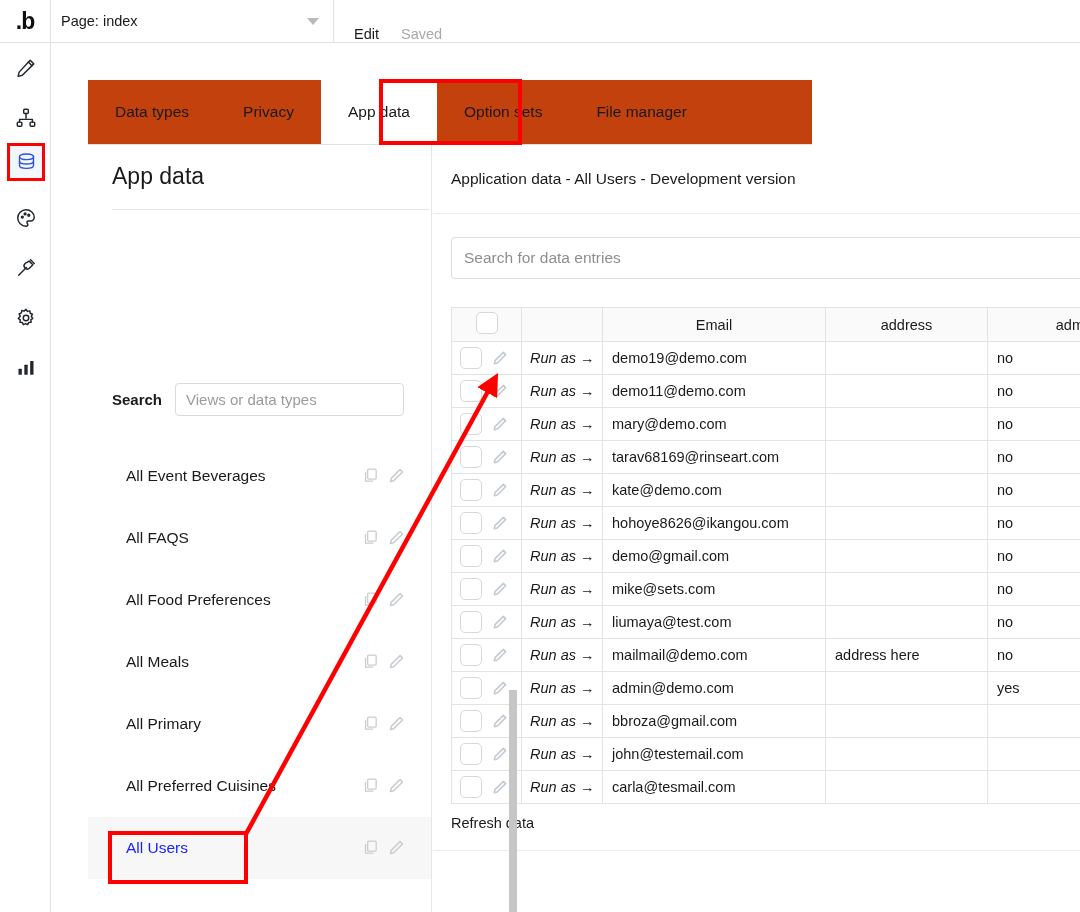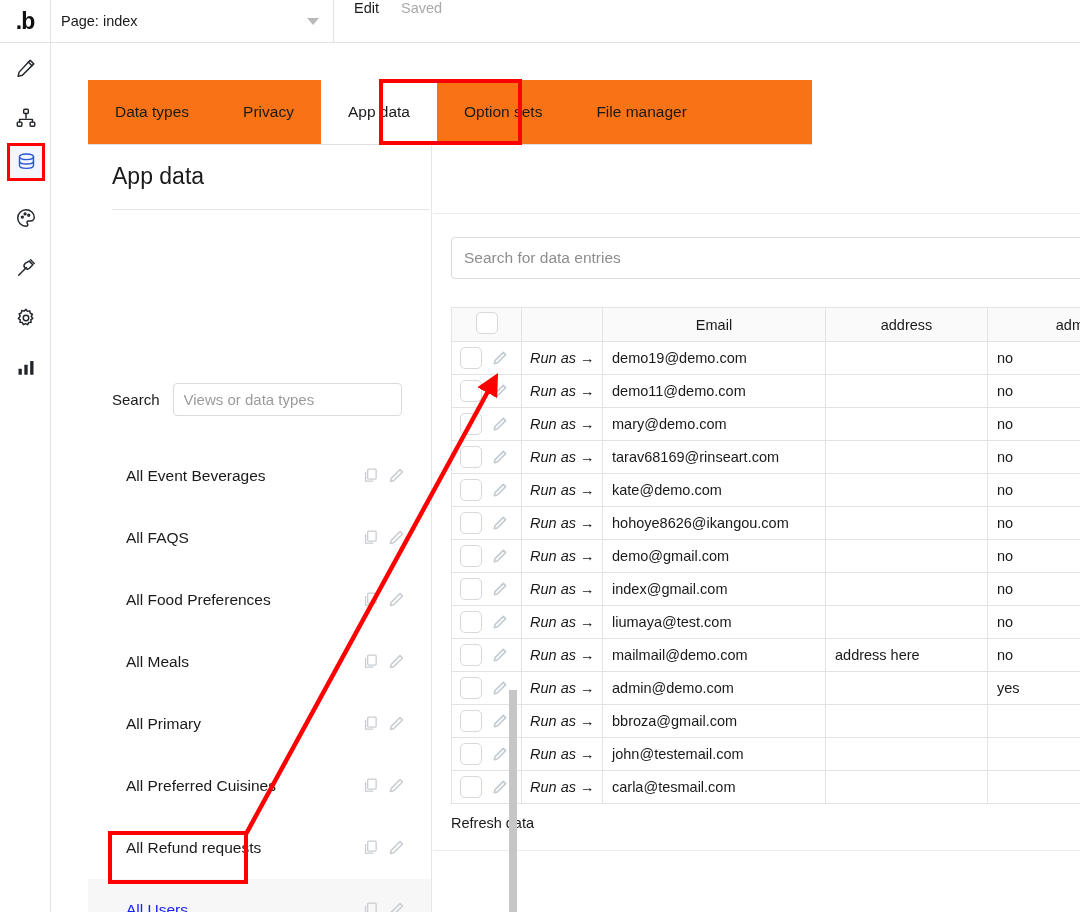--- a/index.html
+++ b/index.html
@@ -27,21 +27,21 @@
     width: 283px; display: flex; align-items: center;
     padding: 0 12px 0 10px; border-right: 1px solid #e2e2e2;
     position: relative; cursor: pointer;
   }
   .page-select-label { font-size: 14.5px; color: #1a1a1a; }
   .caret {
     position: absolute; right: 14px; top: 50%; margin-top: -3px;
     width: 0; height: 0; border-left: 6px solid transparent;
     border-right: 6px solid transparent; border-top: 7px solid #b9b9b9;
   }
-  .topbar-actions { display: flex; align-items: flex-start; padding-left: 20px; gap: 22px; }
+  .topbar-actions { display: flex; align-items: flex-end; padding-left: 20px; gap: 22px; }
   .edit-link { font-size: 14.5px; color: #1a1a1a; cursor: pointer; }
   .saved-text { font-size: 14.5px; color: #a9a9a9; }
 
   
   .rail {
     position: absolute; top: 43px; left: 0; width: 51px; height: 869px;
     background: #fff; border-right: 1px solid #e2e2e2;
   }
   .rail-item {
     position: absolute; left: 0; width: 51px; height: 50px;
@@ -53,21 +53,21 @@
     left: 7px; width: 38px; height: 38px;
   }
 
   
   .panel {
     position: absolute; left: 88px; top: 80px; width: 992px; height: 832px;
     background: #fff;
   }
   .tabbar {
     position: absolute; left: 0; top: 0; width: 724px; height: 65px;
-    background: #f97316; border-bottom: 1px solid #e0e0e0;
+    background: #c2410c; border-bottom: 1px solid #e0e0e0;
     display: flex; align-items: flex-end;
   }
   .tab {
     display: flex; align-items: center; justify-content: center;
     padding: 0 27px; font-size: 15.5px; color: #1a1a1a; cursor: pointer;
     background: transparent; height: 65px; white-space: nowrap;
   }
   .tab.active { background: #fff; }
 
   .content {
@@ -89,21 +89,21 @@
   }
   .btn-row { position: absolute; left: 24px; top: 86px; display: flex; gap: 14px; }
   .btn {
     border: 1px solid #c6ccd2; border-radius: 4px; background: #fff;
     font-size: 15px; color: #1a1a1a; padding: 10px 18px; cursor: pointer;
     font-family: "Liberation Sans", sans-serif; white-space: nowrap;
   }
   .search-row {
     position: absolute; left: 24px; top: 238px; display: flex; align-items: center; gap: 13px;
   }
-  .search-label { font-size: 15px; color: #1a1a1a; }
+  .search-label { font-size: 15px; color: #1a1a1a; font-weight: bold; }
   .search-input {
     width: 229px; height: 33px; border: 1px solid #d7dce0; border-radius: 4px;
     padding: 0 10px; font-size: 15px; color: #1a1a1a; background: #fff;
     font-family: "Liberation Sans", sans-serif;
   }
   .search-input::placeholder { color: #9b9b9b; }
 
   .views-list { position: absolute; left: 0; top: 300px; width: 343px; height: 467px; overflow: hidden; }
   .view-item {
     position: relative; height: 62px; display: flex; align-items: center;
@@ -373,56 +373,41 @@
                     <path d="M5 7v13h11"></path>
                   </svg>
                 </span>
               <span>
                   <svg width="17" height="17" viewBox="0 0 24 24" fill="none" stroke="#c9cdd1" stroke-width="2.2" stroke-linecap="round" stroke-linejoin="round">
                     <path d="M17 3.5l3.5 3.5L8 19.5l-4.5 1 1-4.5z"></path>
                   </svg>
                 </span>
             </span>
           </div>
-          <div class="view-item">
-            <span class="view-label">All Refund requests</span>
-            <span class="view-icons">
-              <span>
-                  <svg width="17" height="17" viewBox="0 0 24 24" fill="none" stroke="#c9cdd1" stroke-width="1.8" stroke-linejoin="round">
-                    <rect x="8" y="3" width="12" height="14" rx="1.5"></rect>
-                    <path d="M5 7v13h11"></path>
-                  </svg>
-                </span>
-              <span>
-                  <svg width="17" height="17" viewBox="0 0 24 24" fill="none" stroke="#c9cdd1" stroke-width="2.2" stroke-linecap="round" stroke-linejoin="round">
-                    <path d="M17 3.5l3.5 3.5L8 19.5l-4.5 1 1-4.5z"></path>
-                  </svg>
-                </span>
-            </span>
-          </div>
           <div class="view-item selected">
             <span class="view-label">All Users</span>
             <span class="view-icons">
               <span>
                   <svg width="17" height="17" viewBox="0 0 24 24" fill="none" stroke="#c9cdd1" stroke-width="1.8" stroke-linejoin="round">
                     <rect x="8" y="3" width="12" height="14" rx="1.5"></rect>
                     <path d="M5 7v13h11"></path>
                   </svg>
                 </span>
               <span>
                   <svg width="17" height="17" viewBox="0 0 24 24" fill="none" stroke="#c9cdd1" stroke-width="2.2" stroke-linecap="round" stroke-linejoin="round">
                     <path d="M17 3.5l3.5 3.5L8 19.5l-4.5 1 1-4.5z"></path>
                   </svg>
                 </span>
             </span>
           </div>
         </div>
       </div>
 
       <div class="right-col">
+        <div class="right-title">Application data - All Users - Development version</div>
         <div class="right-rule"></div>
         <input class="entries-search" type="text" placeholder="Search for data entries" style="">
 
         <div class="table-wrap">
           <table class="data-table">
             <colgroup>
               <col class="c-sel">
                 <col class="c-run">
                 <col class="c-mail">
                 <col class="c-addr">
@@ -606,21 +591,21 @@
                       <span class="chk"></span>
                       <span class="pencil-cell">
                         <svg width="16" height="16" viewBox="0 0 24 24" fill="none" stroke="#c3cbd2" stroke-width="2.4" stroke-linecap="round" stroke-linejoin="round">
                           <path d="M17 3.5l3.5 3.5L8 19.5l-4.5 1 1-4.5z"></path>
                         </svg>
                       </span>
                     </div>
                   </td>
                 <td><span class="run-as">Run as →</span></td>
                 <td>
-                    <div class="mail-cell">index@gmail.com</div>
+                    <div class="mail-cell">mike@sets.com</div>
                   </td>
                 <td>
                     <div class="addr-cell"></div>
                   </td>
                 <td>
                     <div class="admin-cell">no</div>
                   </td>
               </tr>
               <tr>
                 <td>

